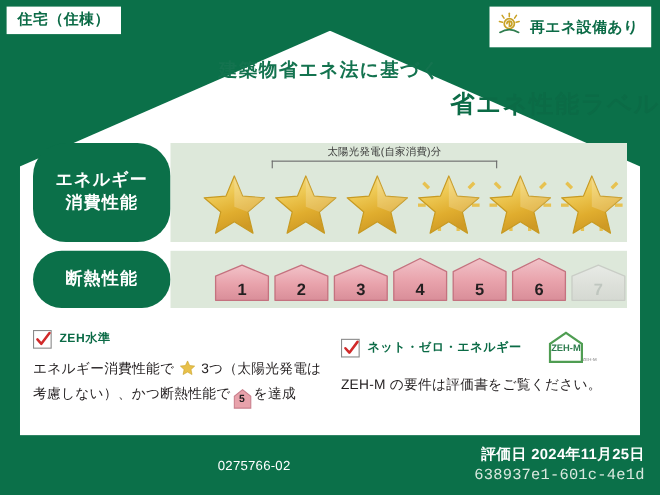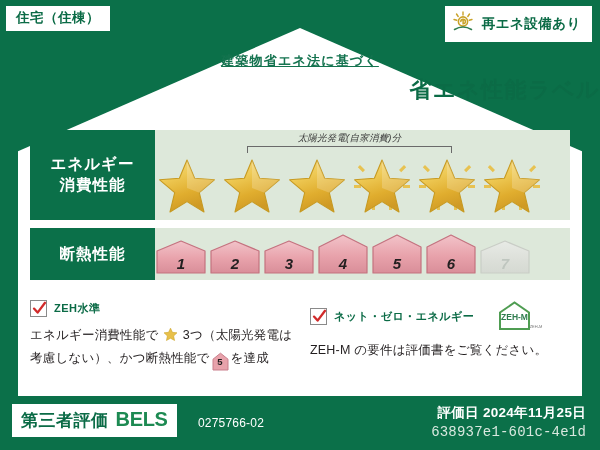--- a/index.html
+++ b/index.html
@@ -50,21 +50,21 @@
     letter-spacing: 0.5px; line-height: 1;
   }
 
   
   #title-block {
     position: absolute; left: 0; top: 52px; width: 600px;
     text-align: center; z-index: 4;
   }
   #title-sub {
     color: #11archive; color: #14734f;
-    font-size: 13px; font-weight: bold; letter-spacing: 1.2px; text-decoration: underline;
+    font-size: 17px; font-weight: bold; letter-spacing: 1.2px;
   }
   #title-main {
     color: #0b6b46;
     font-size: 22px; font-weight: bold; letter-spacing: 1.5px;
     margin-top: 5px;
     text-align: right;
   }
 
   
   .perf-row {
@@ -72,26 +72,26 @@
     z-index: 4;
   }
   #row-energy { left: 30px; top: 130px; width: 540px; height: 90px; }
   #row-insul  { left: 30px; top: 228px; width: 540px; height: 52px; }
 
   .row-label {
     background: #0b7049; color: #ffffff;
     font-size: 15.5px; font-weight: bold; letter-spacing: 1px;
     display: flex; flex-direction: column;
     align-items: center; justify-content: center;
-    line-height: 1.35; flex: 0 0 125px;
+    line-height: 1.35; flex: 0 0 125px; border-radius: 30px;
   }
   .row-body {
     flex: 1; background: #dde8da;
     position: relative;
-    display: flex; align-items: center; justify-content: flex-start; font-style: italic;
+    display: flex; align-items: center; justify-content: flex-end;
   }
   #row-energy .row-body { padding-top: 14px; }
 
   
   #stars { display: flex; align-items: center; gap: 1px; }
   .star-wrap { position: relative; width: 64px; height: 62px; }
   .star-wrap svg { display: block; }
 
   
   #solar-note {
@@ -481,24 +481,20 @@
           <path d="M3 29 L3 12.5 L17.5 2.5 L32 12.5 L32 29 Z" fill="#ffffff" stroke="#4f9d52" stroke-width="2"></path>
           <text x="17.5" y="19.5" text-anchor="middle" font-family="Liberation Sans, sans-serif" font-size="8.5" font-weight="bold" fill="#2f7d4f">ZEH-M</text>
           <text x="39" y="28" text-anchor="middle" font-family="Liberation Sans, sans-serif" font-size="4" fill="#7a7a7a">ZEH-M</text>
         </svg>
       </span>
     </div>
     <div class="zeh-desc">ZEH-M の要件は評価書をご覧ください。</div>
   </div>
 
   <div id="footer">
-    <div id="bels-tag">
-      <span id="bels-jp">第三者評価</span>
-      <span id="bels-en">BELS</span>
-    </div>
     <div id="bels-num">0275766-02</div>
     <div id="eval-date">
       <span>評価日</span>
       <span>2024年11月25日</span>
     </div>
     <div id="eval-id">638937e1-601c-4e1d</div>
   </div>
 
 </div>
 

